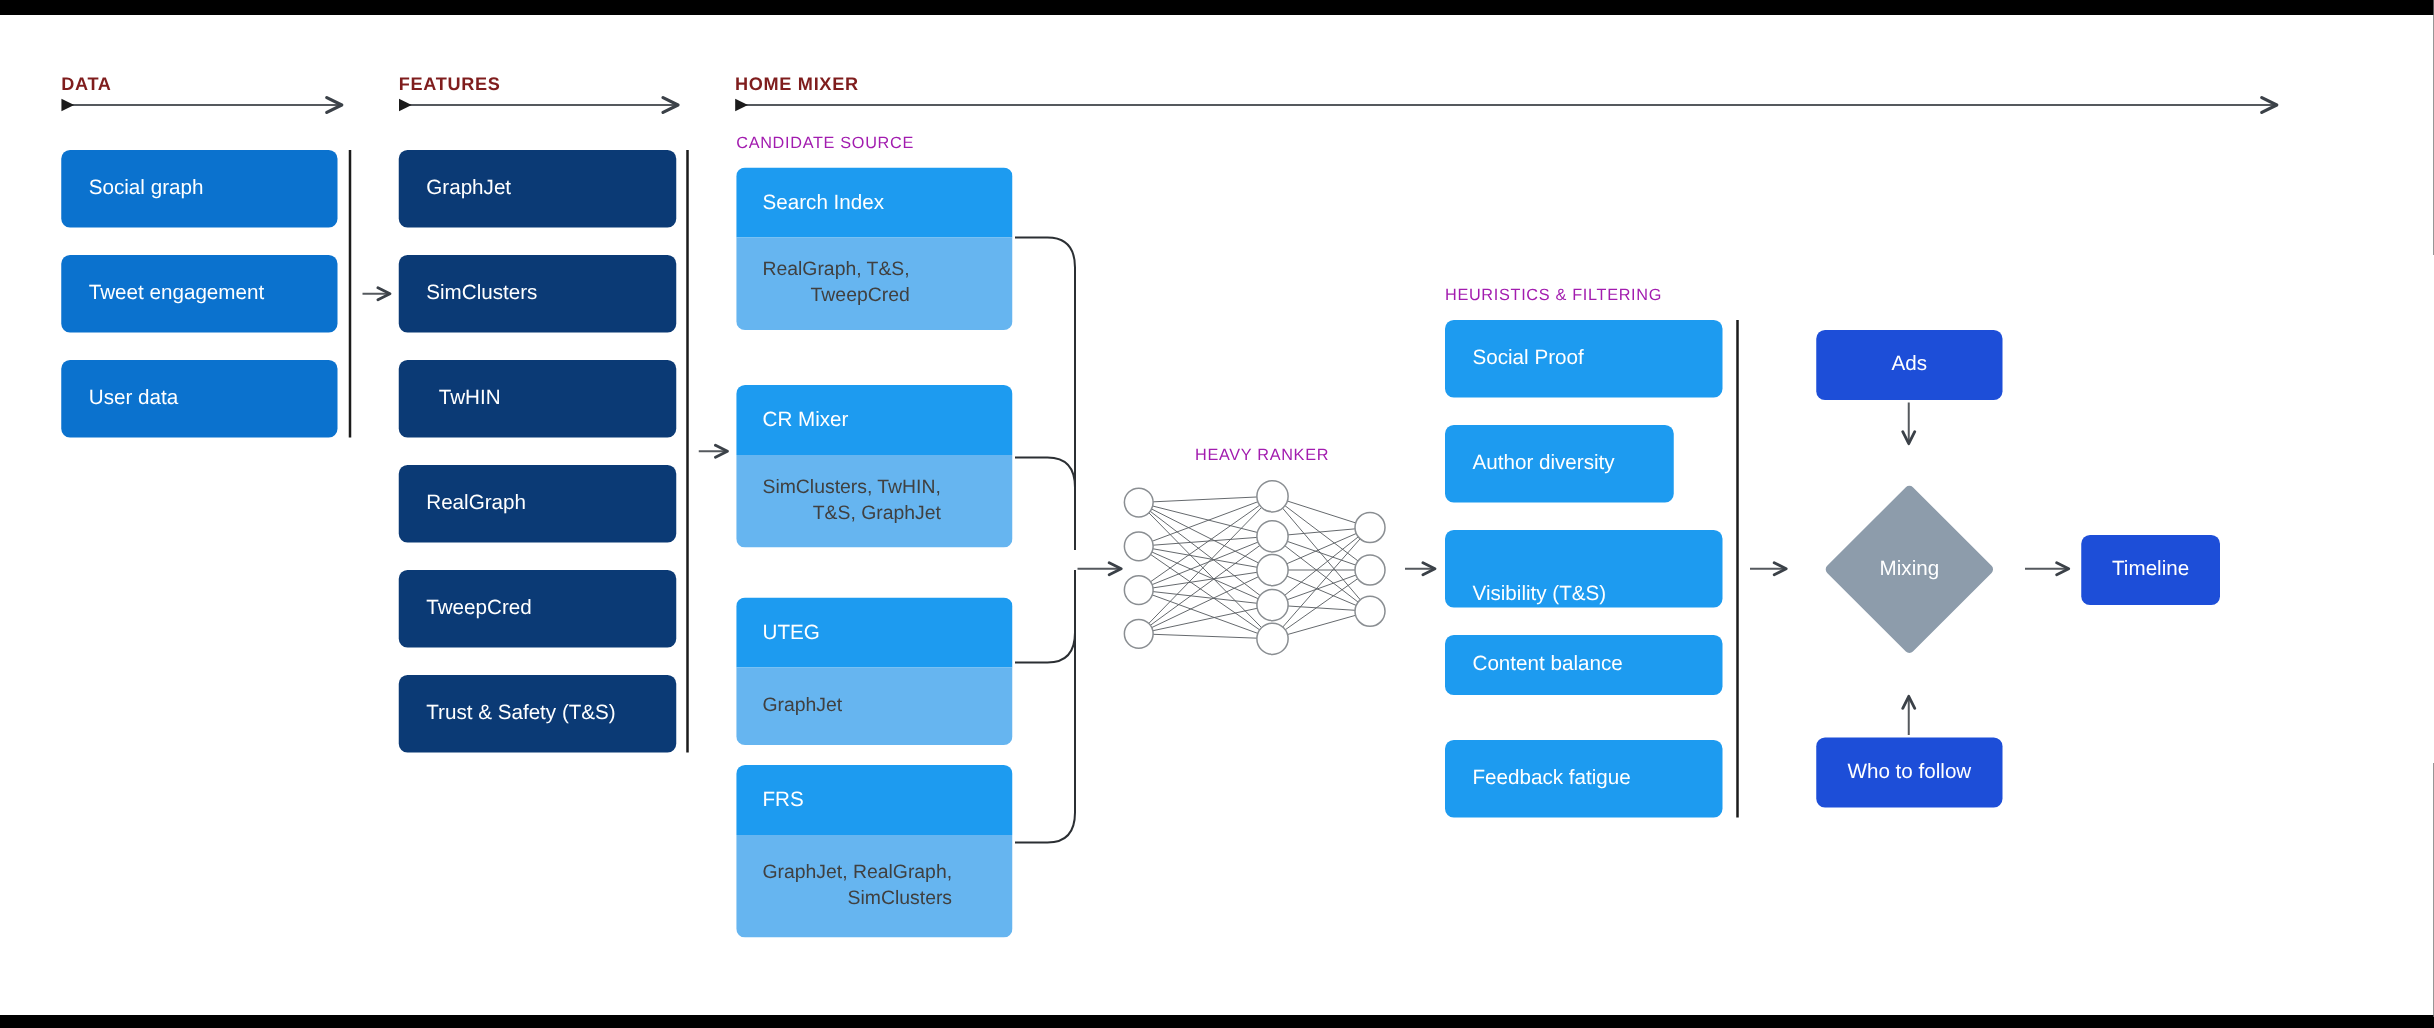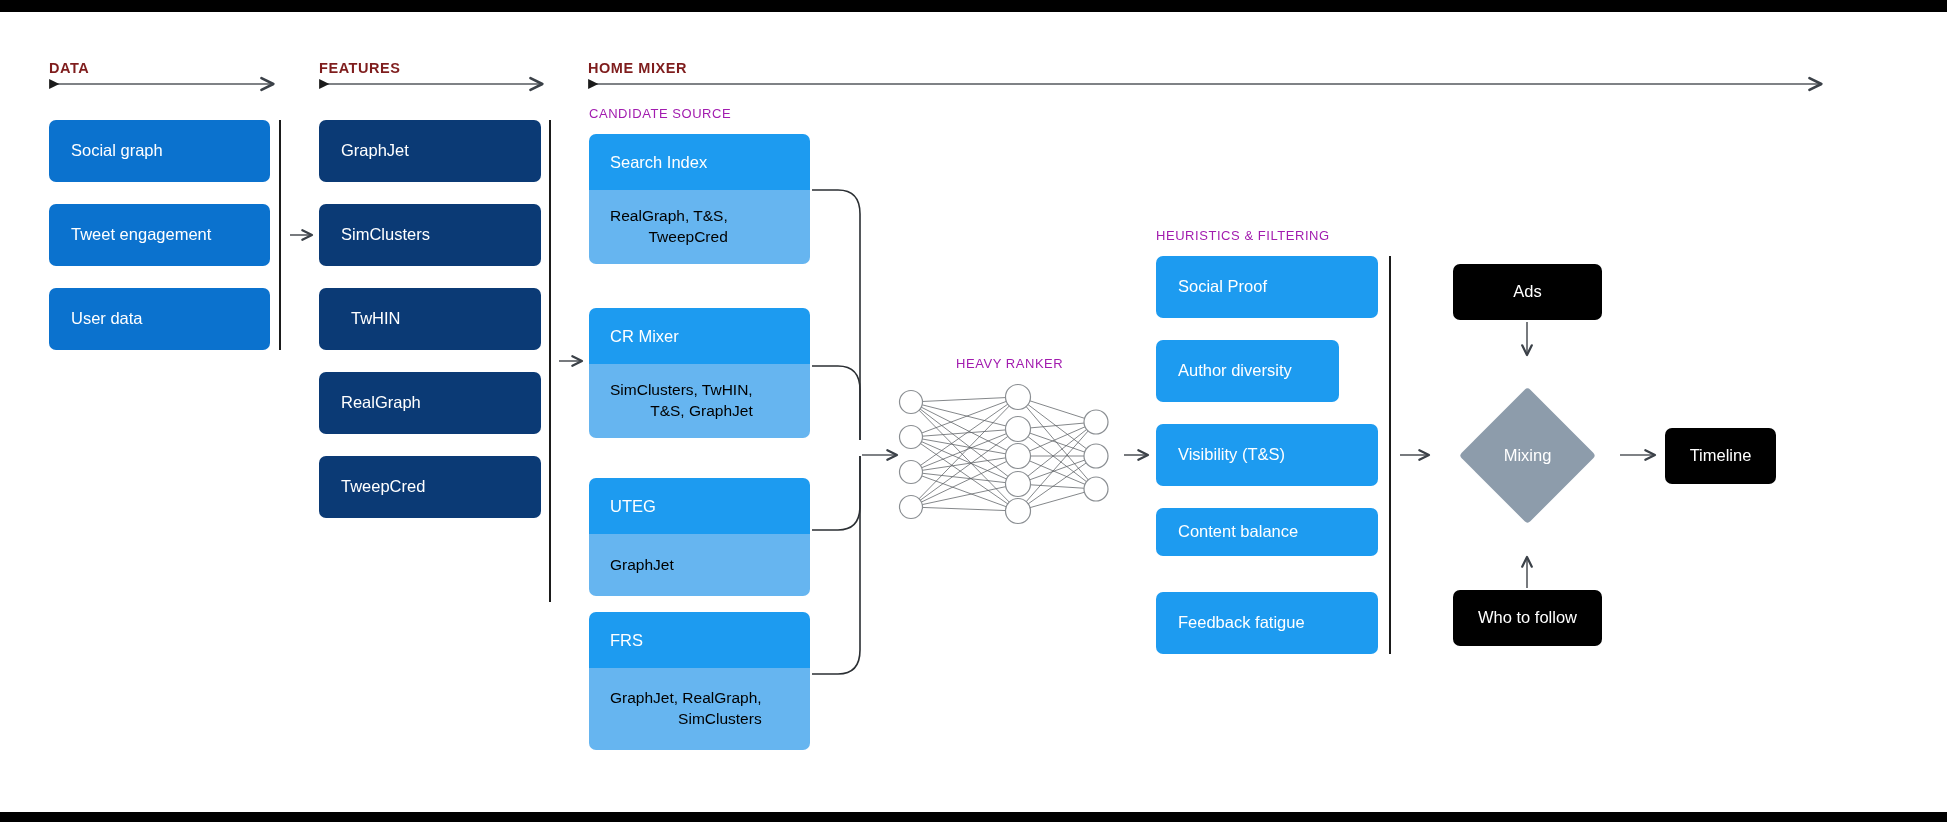--- a/index.html
+++ b/index.html
@@ -34,26 +34,26 @@
     color:#fff;
   }
   .box .lbl{font-size:16.5px;line-height:1.28;}
   .box.pad{padding-left:22px;padding-right:14px;}
   .box.center{justify-content:center;padding:0 14px;}
   .box.center .lbl{text-align:center;}
 
   .b-data{background:#0b72ce;}
   .b-feat{background:#0b3a75;}
   .b-heur{background:#1d9bf0;}
-  .b-out {background:#000000;}
+  .b-out {background:#1d4ed8;}
 
   
   .cs{position:absolute;border-radius:7px;overflow:hidden;box-sizing:border-box;text-align:right;}
   .cs-head{background:#1d9bf0;color:#fff;display:flex;align-items:center;box-sizing:border-box;padding-left:21px;}
-  .cs-body{background:#66b5f0;color:#000000;display:flex;align-items:center;box-sizing:border-box;padding-left:21px;padding-right:12px;}
+  .cs-body{background:#66b5f0;color:#404040;display:flex;align-items:center;box-sizing:border-box;padding-left:21px;padding-right:12px;}
   .cs-head .lbl{font-size:16.5px;}
   .cs-body .lbl{font-size:15.5px;line-height:1.33;}
 
   
   #mixing-diamond{
     position:absolute;
     background:#8d9cab;
     transform:rotate(45deg);
     border-radius:4px;
   }
@@ -103,20 +103,23 @@
   </div>
   <div class="box pad b-feat" style="left:319px;top:288px;width:222px;height:62px;padding-left:32px;">
     <span class="lbl">TwHIN</span>
   </div>
   <div class="box pad b-feat" style="left:319px;top:372px;width:222px;height:62px;">
     <span class="lbl">RealGraph</span>
   </div>
   <div class="box pad b-feat" style="left:319px;top:456px;width:222px;height:62px;">
     <span class="lbl">TweepCred</span>
   </div>
+  <div class="box pad b-feat" style="left:319px;top:540px;width:222px;height:62px;">
+    <span class="lbl">Trust &amp; Safety (T&amp;S)</span>
+  </div>
 
   <div class="divider" style="left:549px;top:120px;height:482px;"></div>
 
   <div class="cs" style="left:589px;top:134px;width:221px;height:130px;">
     <div class="cs-head" style="height:56px;">
       <span class="lbl">Search Index</span>
     </div>
     <div class="cs-body" style="height:74px;white-space:pre-line;">
       <span class="lbl">RealGraph, T&amp;S,
 TweepCred</span>
@@ -151,21 +154,21 @@
 SimClusters</span>
     </div>
   </div>
 
   <div class="box pad b-heur" style="left:1156px;top:256px;width:222px;height:62px;">
     <span class="lbl">Social Proof</span>
   </div>
   <div class="box pad b-heur" style="left:1156px;top:340px;width:183px;height:62px;">
     <span class="lbl">Author diversity</span>
   </div>
-  <div class="box pad b-heur" style="left:1156px;top:424px;width:222px;height:62px;">
+  <div class="box pad b-heur" style="left:1156px;top:424px;width:222px;height:62px;align-items:flex-end;">
     <span class="lbl">Visibility (T&amp;S)</span>
   </div>
   <div class="box pad b-heur" style="left:1156px;top:508px;width:222px;height:48px;">
     <span class="lbl">Content balance</span>
   </div>
   <div class="box pad b-heur" style="left:1156px;top:592px;width:222px;height:62px;">
     <span class="lbl">Feedback fatigue</span>
   </div>
 
   <div class="divider" style="left:1389px;top:256px;height:398px;"></div>

